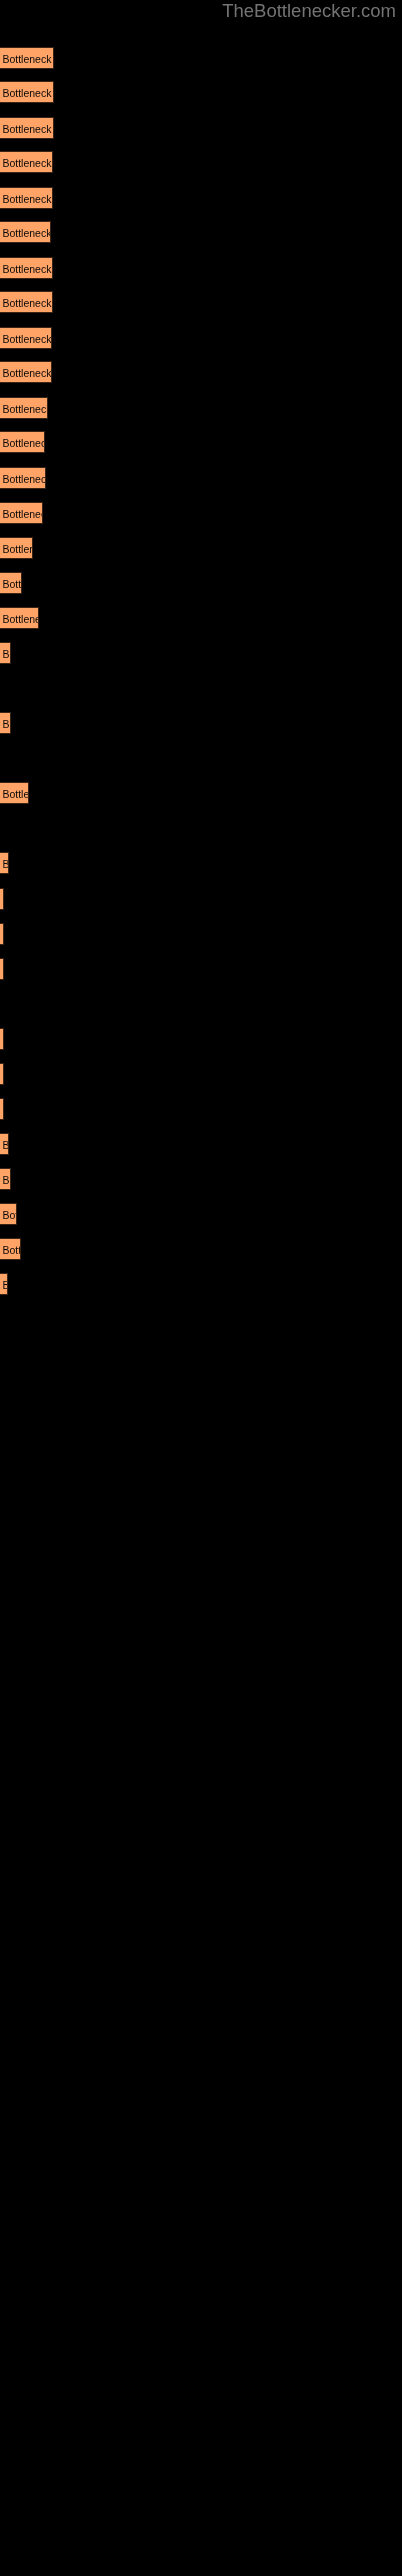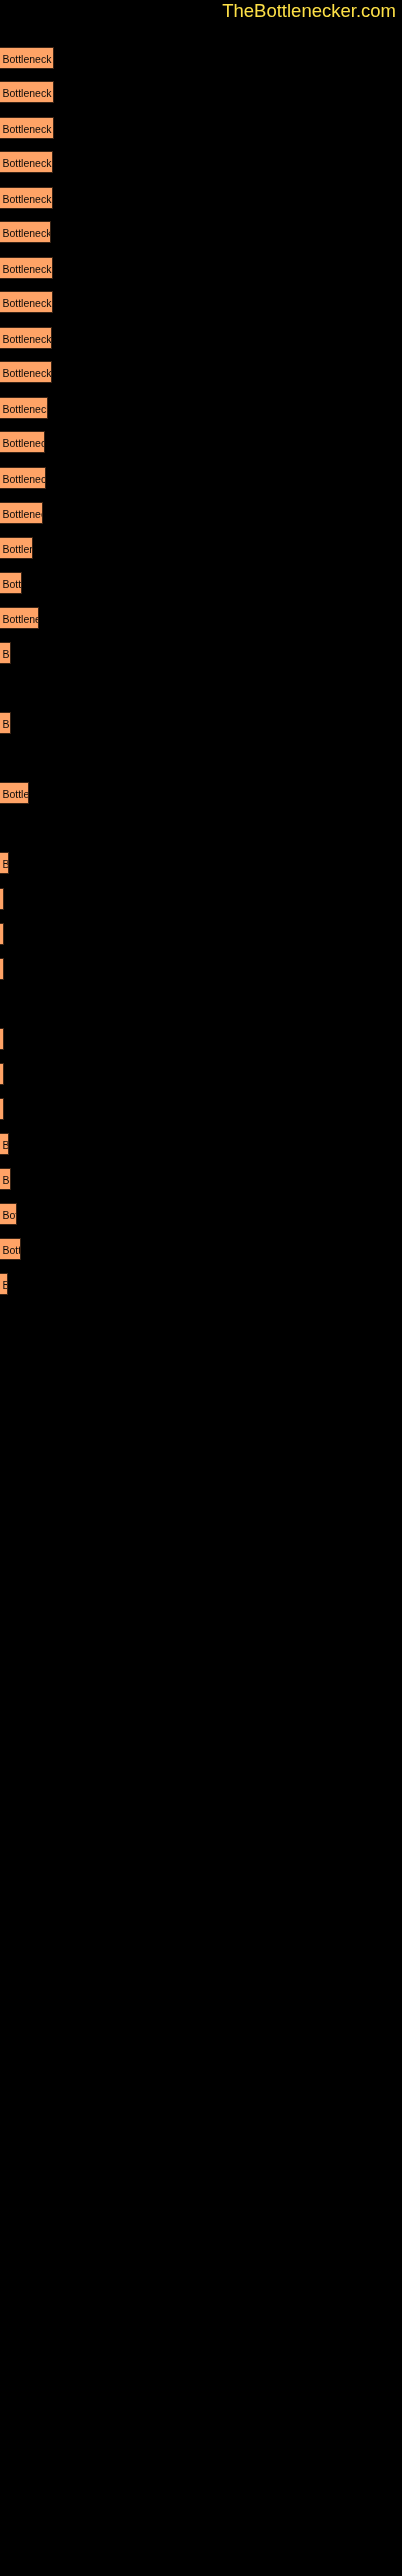--- a/index.html
+++ b/index.html
@@ -20,21 +20,21 @@
     width: 403px;
     height: 2576px;
     background: #000000;
   }
   .watermark {
     position: absolute;
     top: 0px;
     left: 0px;
     width: 396px;
     text-align: right;
-    color: #fde047;
+    color: #737373;
     font-size: 18.5px;
     line-height: 22.5px;
     letter-spacing: 0px;
     font-family: "Liberation Sans", sans-serif;
     white-space: nowrap;
   }
   .bar-row {
     position: absolute;
     left: 0px;
     height: 22px;

